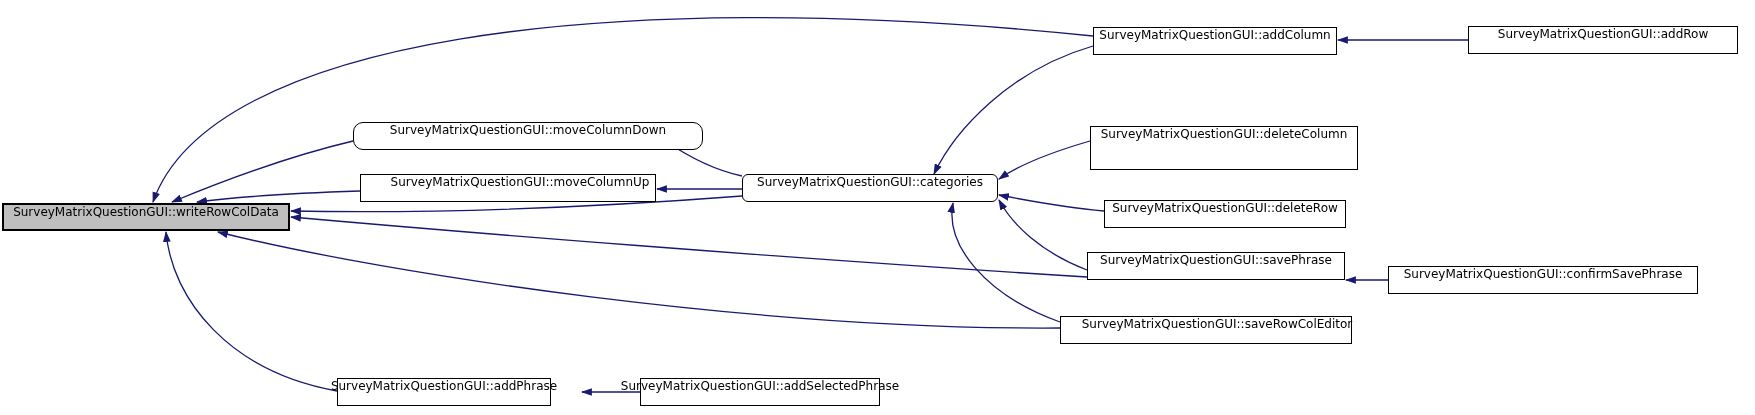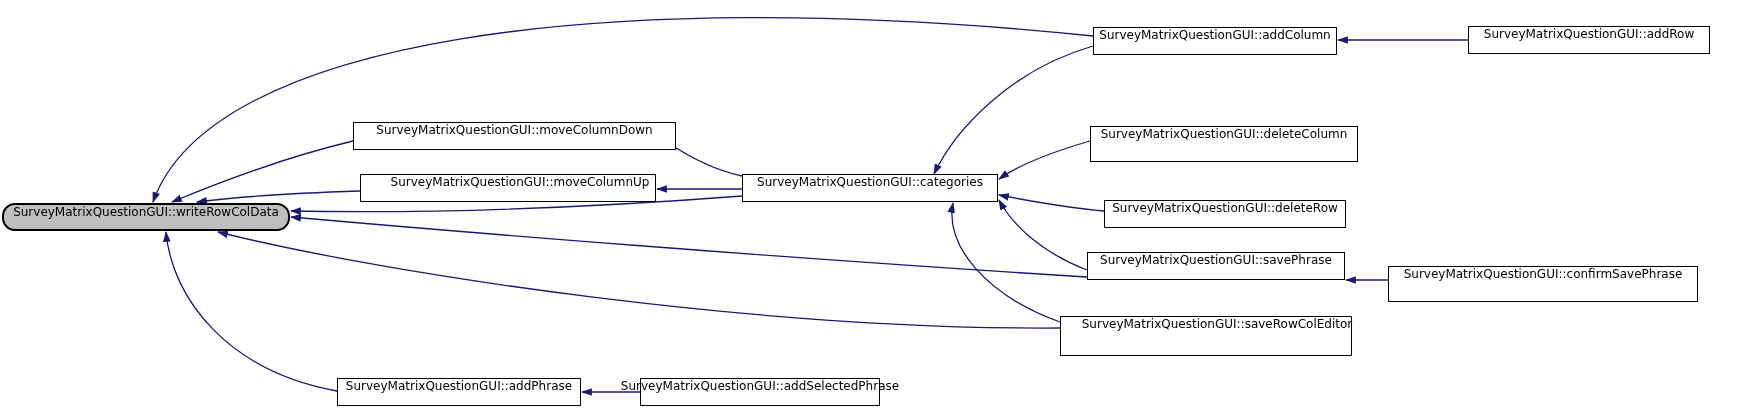--- a/index.html
+++ b/index.html
@@ -52,53 +52,53 @@
         <path d="M 1060 328 C 760 330, 390 275, 218 232" fill="none" stroke="#191970" stroke-width="1.3" marker-end="url(#arrow)"></path>
         <path d="M 742 189 L 657 189" fill="none" stroke="#191970" stroke-width="1.3" marker-end="url(#arrow)"></path>
         <path d="M 742 176 C 714 170, 690 158, 664 140" fill="none" stroke="#191970" stroke-width="1.3" marker-end="url(#arrow)"></path>
         <path d="M 742 196 C 560 210, 400 213, 291 211" fill="none" stroke="#191970" stroke-width="1.3" marker-end="url(#arrow)"></path>
         <path d="M 360 191 C 300 193, 235 197, 197 202" fill="none" stroke="#191970" stroke-width="1.3" marker-end="url(#arrow)"></path>
         <path d="M 353 141 C 290 156, 220 182, 172 202" fill="none" stroke="#191970" stroke-width="1.3" marker-end="url(#arrow)"></path>
         <path d="M 337 391 C 230 372, 172 300, 166 232" fill="none" stroke="#191970" stroke-width="1.3" marker-end="url(#arrow)"></path>
       </g>
   </svg>
   <div id="nodes">
-      <div class="node highlighted" style="left: 2px; top: 203px; width: 288px; height: 28px; border-radius: 13px;">
+      <div class="node highlighted" style="left: 2px; top: 203px; width: 288px; height: 28px;">
         <span>SurveyMatrixQuestionGUI::writeRowColData</span>
       </div>
-      <div class="node" style="left: 353px; top: 122px; width: 323px; height: 28px;">
+      <div class="node" style="left: 353px; top: 122px; width: 350px; height: 28px; border-radius: 10px;">
         <span>SurveyMatrixQuestionGUI::moveColumnDown</span>
       </div>
       <div class="node" style="left: 360px; top: 174px; width: 296px; height: 28px; padding-left: 24px;">
         <span>SurveyMatrixQuestionGUI::moveColumnUp</span>
       </div>
-      <div class="node" style="left: 742px; top: 174px; width: 256px; height: 28px;">
+      <div class="node" style="left: 742px; top: 174px; width: 256px; height: 28px; border-radius: 6px;">
         <span>SurveyMatrixQuestionGUI::categories</span>
       </div>
       <div class="node" style="left: 1093px; top: 27px; width: 244px; height: 28px;">
         <span>SurveyMatrixQuestionGUI::addColumn</span>
       </div>
-      <div class="node" style="left: 1468px; top: 26px; width: 242px; height: 28px;">
+      <div class="node" style="left: 1468px; top: 26px; width: 270px; height: 28px;">
         <span>SurveyMatrixQuestionGUI::addRow</span>
       </div>
-      <div class="node" style="left: 1090px; top: 126px; width: 268px; height: 36px;">
+      <div class="node" style="left: 1090px; top: 126px; width: 268px; height: 44px;">
         <span>SurveyMatrixQuestionGUI::deleteColumn</span>
       </div>
       <div class="node" style="left: 1104px; top: 200px; width: 242px; height: 28px;">
         <span>SurveyMatrixQuestionGUI::deleteRow</span>
       </div>
       <div class="node" style="left: 1087px; top: 252px; width: 258px; height: 28px;">
         <span>SurveyMatrixQuestionGUI::savePhrase</span>
       </div>
-      <div class="node" style="left: 1388px; top: 266px; width: 310px; height: 36px;">
+      <div class="node" style="left: 1388px; top: 266px; width: 310px; height: 28px;">
         <span>SurveyMatrixQuestionGUI::confirmSavePhrase</span>
       </div>
-      <div class="node" style="left: 1060px; top: 316px; width: 292px; height: 40px; padding-left: 22px;">
+      <div class="node" style="left: 1060px; top: 316px; width: 292px; height: 28px; padding-left: 22px;">
         <span>SurveyMatrixQuestionGUI::saveRowColEditor</span>
       </div>
-      <div class="node" style="left: 337px; top: 378px; width: 244px; height: 28px;">
+      <div class="node" style="left: 337px; top: 378px; width: 214px; height: 28px;">
         <span>SurveyMatrixQuestionGUI::addPhrase</span>
       </div>
       <div class="node" style="left: 640px; top: 378px; width: 240px; height: 28px;">
         <span>SurveyMatrixQuestionGUI::addSelectedPhrase</span>
       </div>
     </div>
 </div>
 
 </body></html>

